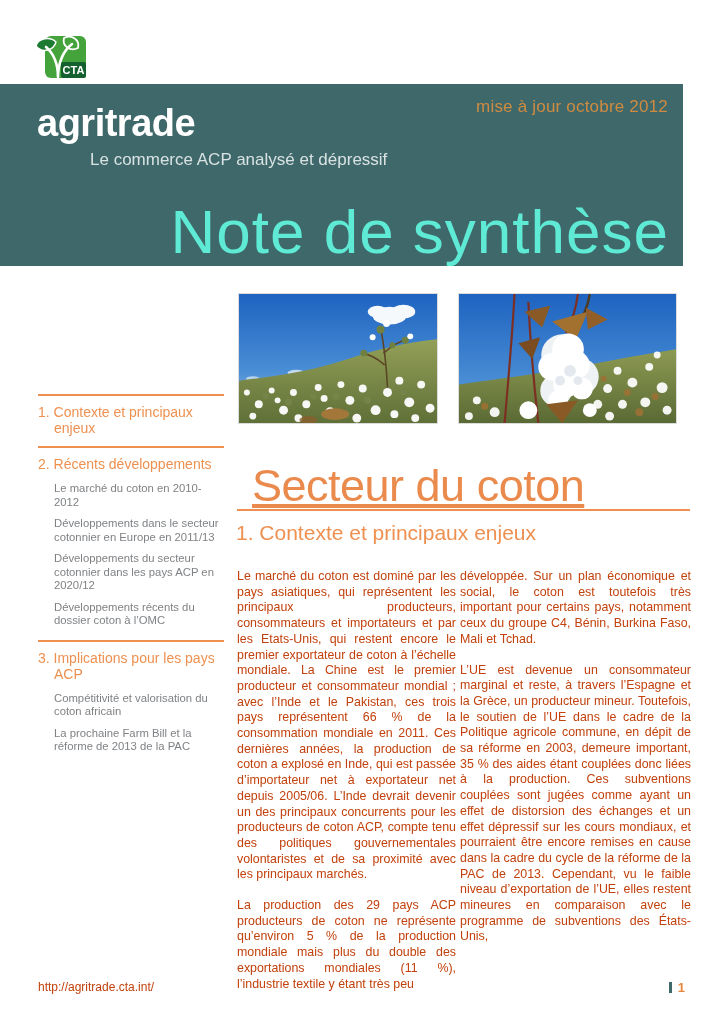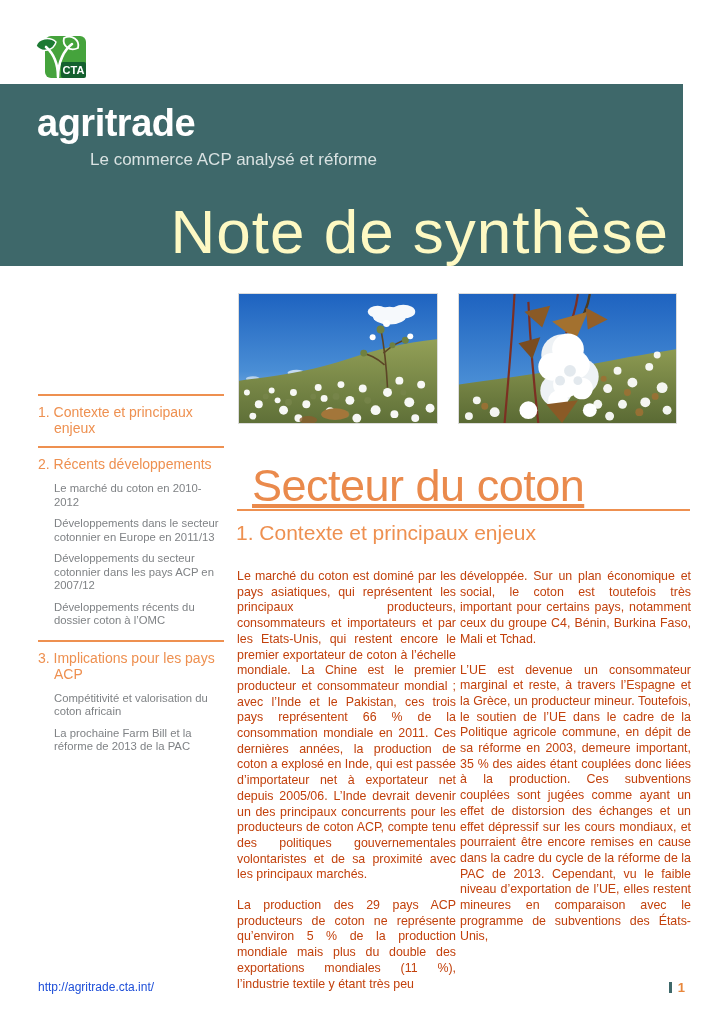--- a/index.html
+++ b/index.html
@@ -5,21 +5,21 @@
   html,body{margin:0;padding:0;background:#ffffff;}
   .page{
     position:relative;width:725px;height:1024px;background:#ffffff;overflow:hidden;
     font-family:"Liberation Sans",sans-serif;
   }
   
   .band{position:absolute;left:0;top:84px;width:683px;height:182px;background:#3e686a;}
   .update-label{position:absolute;top:13px;right:15px;color:#cf8b41;font-size:17px;letter-spacing:.2px;}
   .brand-name{position:absolute;left:37px;top:18px;color:#ffffff;font-size:38px;font-weight:bold;letter-spacing:-.5px;}
   .tagline{position:absolute;left:90px;top:66px;color:#d9e2e2;font-size:17px;}
-  .doc-type{position:absolute;right:14px;bottom:2px;color:#fef9c3;font-size:62px;font-weight:100;letter-spacing:1px;line-height:1.05;}
+  .doc-type{position:absolute;right:14px;bottom:2px;color:#5eead4;font-size:62px;font-weight:100;letter-spacing:1px;line-height:1.05;}
   
   .logo{position:absolute;left:34px;top:32px;width:54px;height:50px;}
   
   .photo{position:absolute;top:293px;height:131px;border:1px solid #dcdcdc;box-sizing:border-box;}
   .photo svg{display:block;width:100%;height:100%;}
   .photo-1{left:238px;width:200px;}
   .photo-2{left:458px;width:219px;}
   
   .toc{position:absolute;left:38px;top:394px;width:186px;}
   .toc-rule{border:none;border-top:2px solid #ee9050;margin:0;}
@@ -28,21 +28,21 @@
   .toc-items li{color:#7f8285;font-size:11.3px;line-height:13.5px;margin:0 0 8px 0;}
   
   .article-title{position:absolute;left:236px;top:444px;color:#ea8a4c;font-size:45px;font-weight:400;letter-spacing:-.5px;}
   .article-rule{position:absolute;left:237px;top:509px;width:453px;border:none;border-top:2px solid #ee9050;margin:0;}
   .section-heading{position:absolute;left:236px;top:521px;color:#ee9050;font-size:21px;font-weight:400;}
   .body-col{position:absolute;top:569px;color:#c2410c;font-size:12.4px;line-height:15.7px;text-align:justify;}
   .col-1{left:237px;width:219px;}
   .col-2{left:460px;width:231px;}
   .body-col p{margin:0 0 15px 0;}
   
-  .footer-url{position:absolute;left:38px;top:980px;color:#1d4ed8;font-size:12px;}
+  .footer-url{position:absolute;left:38px;top:980px;color:#c2410c;font-size:12px;}
   .page-marker{position:absolute;right:40px;top:980px;display:flex;align-items:center;gap:6px;}
   .page-marker-bar{display:inline-block;width:3px;height:11px;background:#3e686a;}
   .page-number{color:#e8873c;font-size:13px;font-weight:bold;}
 </style>
 </head>
 <body>
 
 <div class="page">
 
   <svg class="logo" viewBox="0 0 54 50" aria-hidden="true">
@@ -52,22 +52,23 @@
 
     <path d="M30,6 C38,2 46,8 44,16 C36,20 28,14 30,6 Z" fill="#45a33c" stroke="#ffffff" stroke-width="1.8"></path>
 
     <path d="M24,45 C24,32 20,22 12,15 M24,45 C24,30 30,18 38,12" fill="none" stroke="#ffffff" stroke-width="2.6" stroke-linecap="round"></path>
 
     <rect x="27" y="30" width="25" height="16" rx="2" fill="#14602f"></rect>
     <text x="39.5" y="42" text-anchor="middle" font-family="Liberation Sans, sans-serif" font-size="11" font-weight="bold" fill="#ffffff">CTA</text>
   </svg>
 
   <div class="band">
+    <div class="update-label">mise à jour octobre 2012</div>
     <div class="brand-name">agritrade</div>
-    <div class="tagline">Le commerce ACP analysé et réforme</div>
+    <div class="tagline">Le commerce ACP analysé et dépressif</div>
     <div class="doc-type">Note de synthèse</div>
   </div>
 
   <div class="photo photo-1">
     <svg viewBox="0 0 200 131" preserveAspectRatio="none" aria-hidden="true">
       <defs>
         <linearGradient id="sky1" x1="0" y1="0" x2="0" y2="1">
           <stop offset="0" stop-color="#1e63c0"></stop>
             <stop offset="0.6" stop-color="#4a8ed5"></stop>
             <stop offset="1" stop-color="#a5cbe9"></stop>
@@ -227,21 +228,21 @@
   </div>
 
   <nav class="toc">
     <hr class="toc-rule">
     <div class="toc-heading">1. Contexte et principaux enjeux</div>
     <hr class="toc-rule">
     <div class="toc-heading">2. Récents développements</div>
     <ul class="toc-items">
       <li>Le marché du coton en 2010-2012</li>
       <li>Développements dans le secteur cotonnier en Europe en 2011/13</li>
-      <li>Développements du secteur cotonnier dans les pays ACP en 2007/12</li>
+      <li>Développements du secteur cotonnier dans les pays ACP en 2020/12</li>
       <li>Développements récents du dossier coton à l’OMC</li>
     </ul>
     <hr class="toc-rule">
     <div class="toc-heading">3. Implications pour les pays ACP</div>
     <ul class="toc-items">
       <li>Compétitivité et valorisation du coton africain</li>
       <li>La prochaine Farm Bill et la réforme de 2013 de la PAC</li>
     </ul>
   </nav>
 

